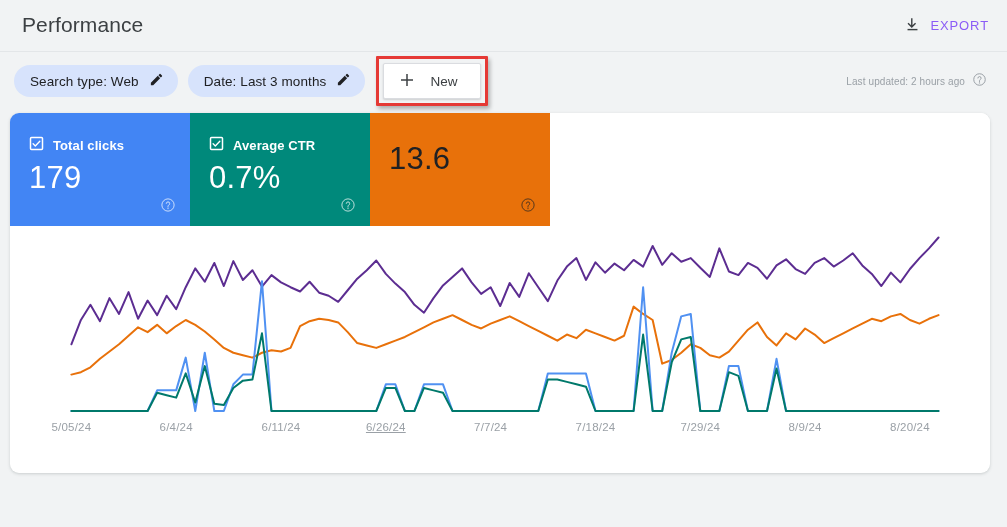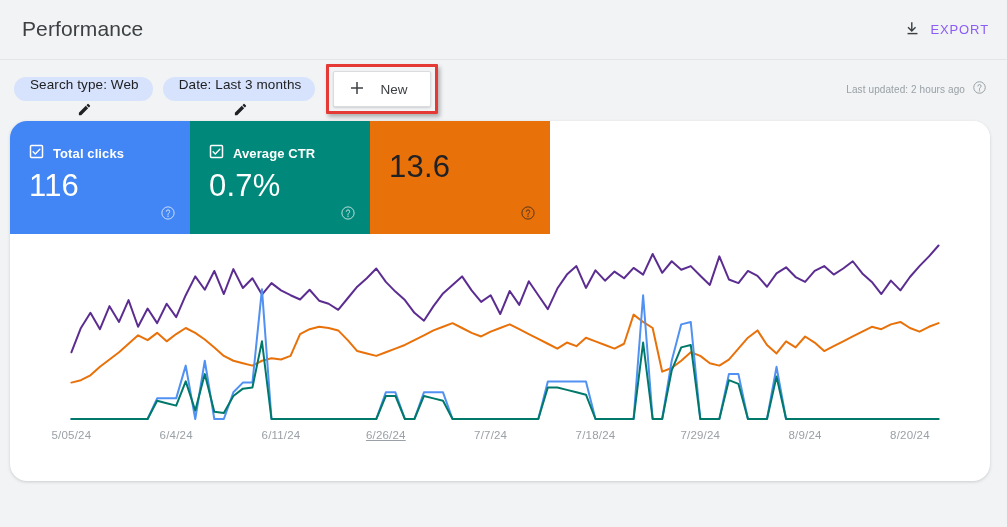--- a/index.html
+++ b/index.html
@@ -13,21 +13,21 @@
   body {
     font-family: "Liberation Sans", sans-serif;
     background: #F1F3F4;
     color: #202124;
     -webkit-font-smoothing: antialiased;
   }
 
   
   .header {
     position: relative;
-    height: 60px;
+    height: 52px;
     display: flex;
     align-items: center;
     justify-content: space-between;
     padding: 0 12px 0 22px;
     border-bottom: 1px solid #E3E6E8;
   }
 
   .page-title {
     font-size: 21px;
     font-weight: 400;
@@ -62,28 +62,27 @@
     height: 58px;
     display: flex;
     align-items: center;
     padding: 0 14px 0 14px;
   }
 
   .chip {
     display: flex;
     align-items: center;
     gap: 10px;
-    height: 24px;
+    height: 32px;
     padding: 0 14px 0 16px;
     margin-right: 10px;
     border-radius: 16px;
     background: #D7E3FC;
     cursor: pointer;
     white-space: nowrap;
-    flex-direction: column;
   }
 
   .chip-label {
     font-size: 13.5px;
     color: #202124;
     letter-spacing: 0.1px;
   }
 
   .pencil-icon { display: block; flex: 0 0 auto; }
 
@@ -139,21 +138,21 @@
   }
 
   .help-icon-grey { display: block; }
 
   
   .main-card {
     position: relative;
     margin: 3px 17px 0 10px;
     height: 360px;
     background: #FFFFFF;
-    border-radius: 17px;
+    border-radius: 9px;
     box-shadow: 0 1px 2px rgba(60,64,67,0.10), 0 1px 3px 1px rgba(60,64,67,0.07);
     overflow: hidden;
   }
 
   
   .metrics-row {
     display: flex;
     height: 113px;
   }
 
@@ -297,21 +296,21 @@
 
   <div class="metrics-row" id="metrics-row">
       <div class="metric-tile tile-light" style="background: rgb(66, 133, 244);">
         <div class="metric-head">
           <span class="checkbox-glyph"><svg width="15" height="15" viewBox="0 0 24 24" aria-hidden="true">
               <rect x="2.4" y="2.4" width="19.2" height="19.2" rx="1.6" fill="none" stroke="#FFFFFF" stroke-width="2.4"></rect>
               <path d="M6.6 12.4l3.5 3.5 7.2-7.4" fill="none" stroke="#FFFFFF" stroke-width="2.2" stroke-linecap="round" stroke-linejoin="round"></path>
             </svg></span>
           <span class="metric-name">Total clicks</span>
         </div>
-        <div class="metric-value">116</div>
+        <div class="metric-value">179</div>
         <span class="metric-help"><svg width="16" height="16" viewBox="0 0 24 24" aria-hidden="true">
             <circle cx="12" cy="12" r="9.2" fill="none" stroke="#FFFFFF" stroke-width="1.5" opacity="0.72"></circle>
             <path d="M12 15.2v-1.1c0-.9.5-1.4 1.2-2 .8-.7 1.3-1.2 1.3-2.3A2.5 2.5 0 0012 7.3a2.6 2.6 0 00-2.6 2.3" fill="none" stroke="#FFFFFF" stroke-width="1.5" stroke-linecap="round" opacity="0.72"></path>
             <circle cx="12" cy="17.4" r="1" fill="#FFFFFF" opacity="0.72"></circle>
           </svg></span>
       </div>
       <div class="metric-tile tile-light" style="background: rgb(0, 137, 123);">
         <div class="metric-head">
           <span class="checkbox-glyph"><svg width="15" height="15" viewBox="0 0 24 24" aria-hidden="true">
               <rect x="2.4" y="2.4" width="19.2" height="19.2" rx="1.6" fill="none" stroke="#FFFFFF" stroke-width="2.4"></rect>

